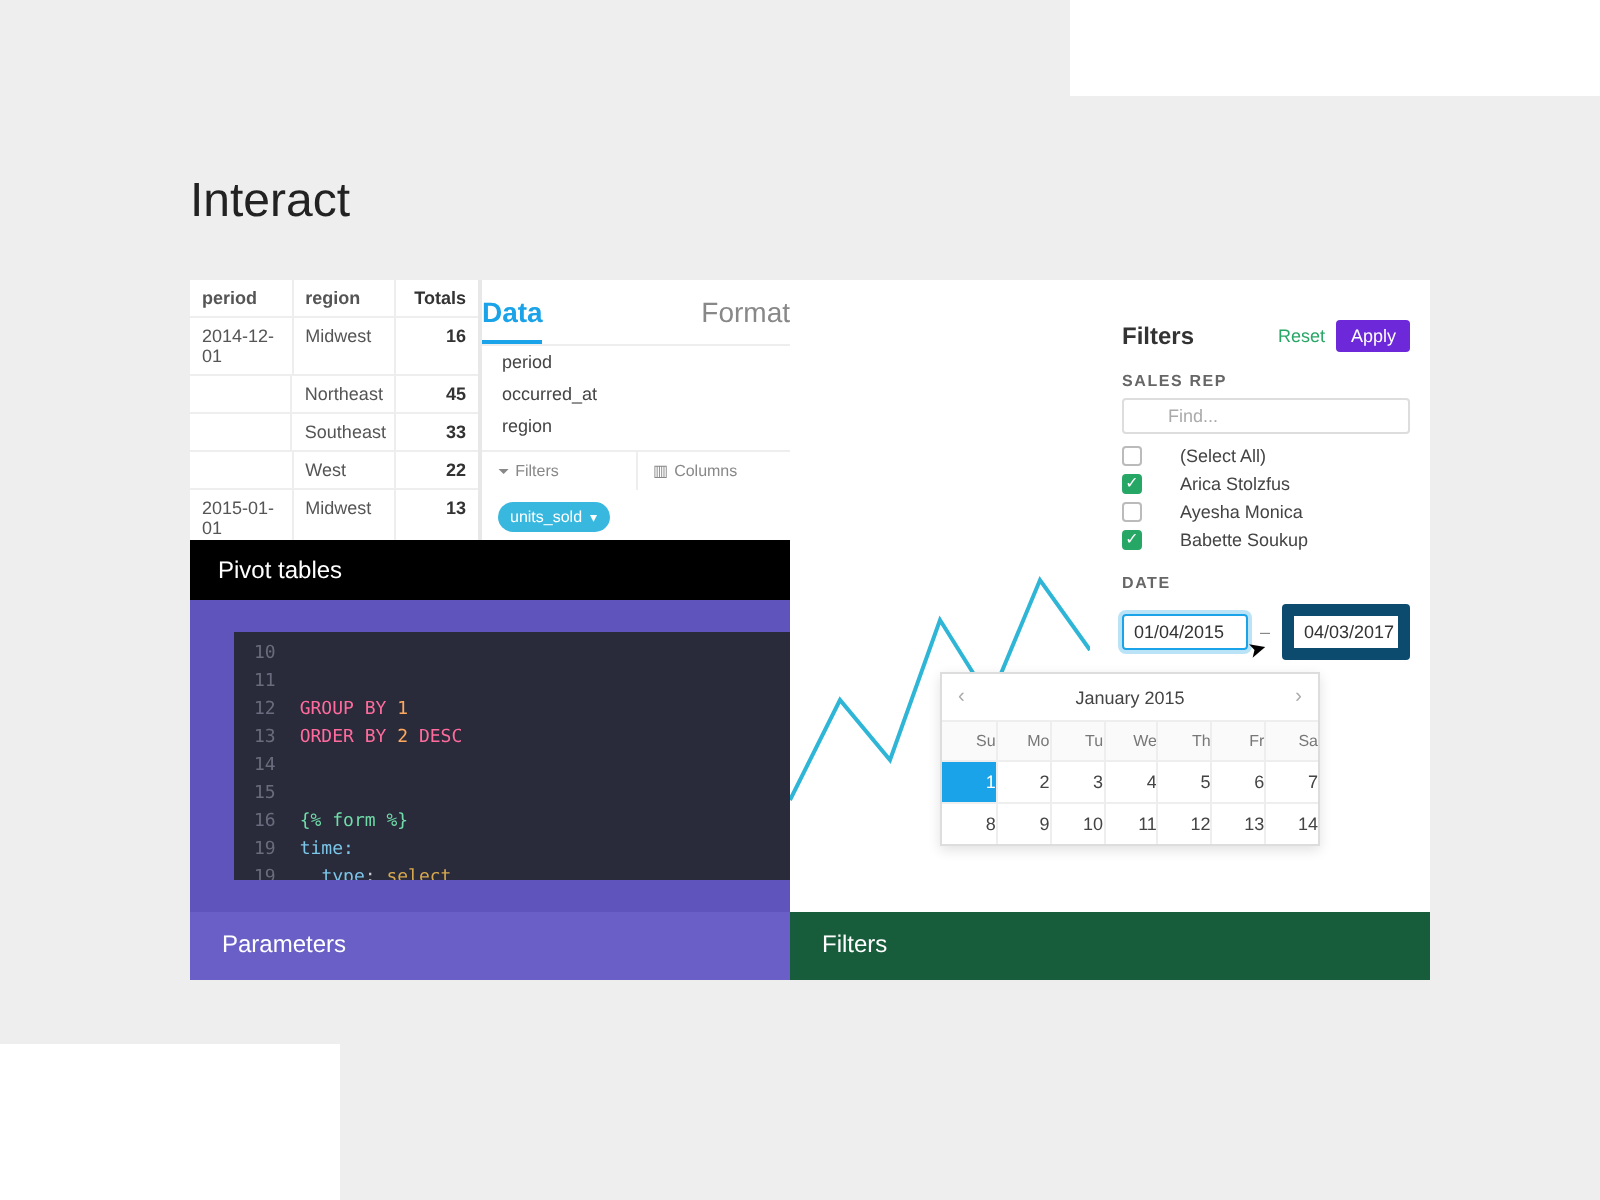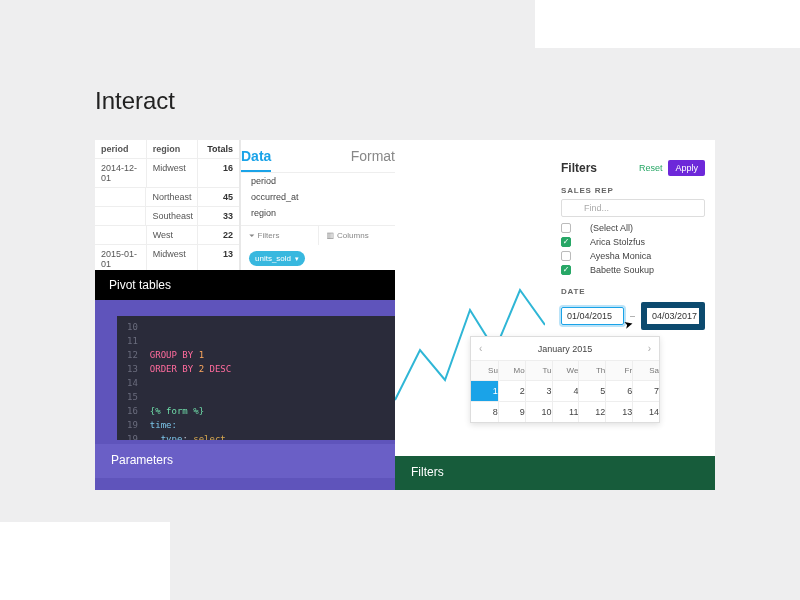--- a/index.html
+++ b/index.html
@@ -58,21 +58,21 @@
     position: absolute; left: 0; top: 130px; width: 300px; height: 30px;
     background: #000; color: #fff; font-size: 12px; padding: 8px 14px;
   }
 
   
   .params-card {
     position: absolute; left: 0; top: 160px; width: 300px; height: 190px;
     background: #5f54bb;
   }
   .params-title-bar {
-    position: absolute; left: 0; bottom: 12px; width: 100%; height: 34px;
+    position: absolute; left: 0; bottom: 0; width: 100%; height: 34px;
     background: #6a5fc6; color: #fff; font-size: 12px; padding: 9px 16px;
   }
   .code-block {
     position: absolute; left: 22px; top: 16px; right: 0; height: 124px;
     background: #2a2b3a; font-family: "SFMono-Regular", Consolas, monospace;
     font-size: 9px; line-height: 14px; display: flex; overflow: hidden;
   }
   .gutter { background: #2a2b3a; color: #6a6c7d; padding: 4px 8px 4px 10px; text-align: right; }
   .gutter div { height: 14px; }
   .code { padding: 4px 0 4px 4px; white-space: pre; color: #c8cdd6; }

